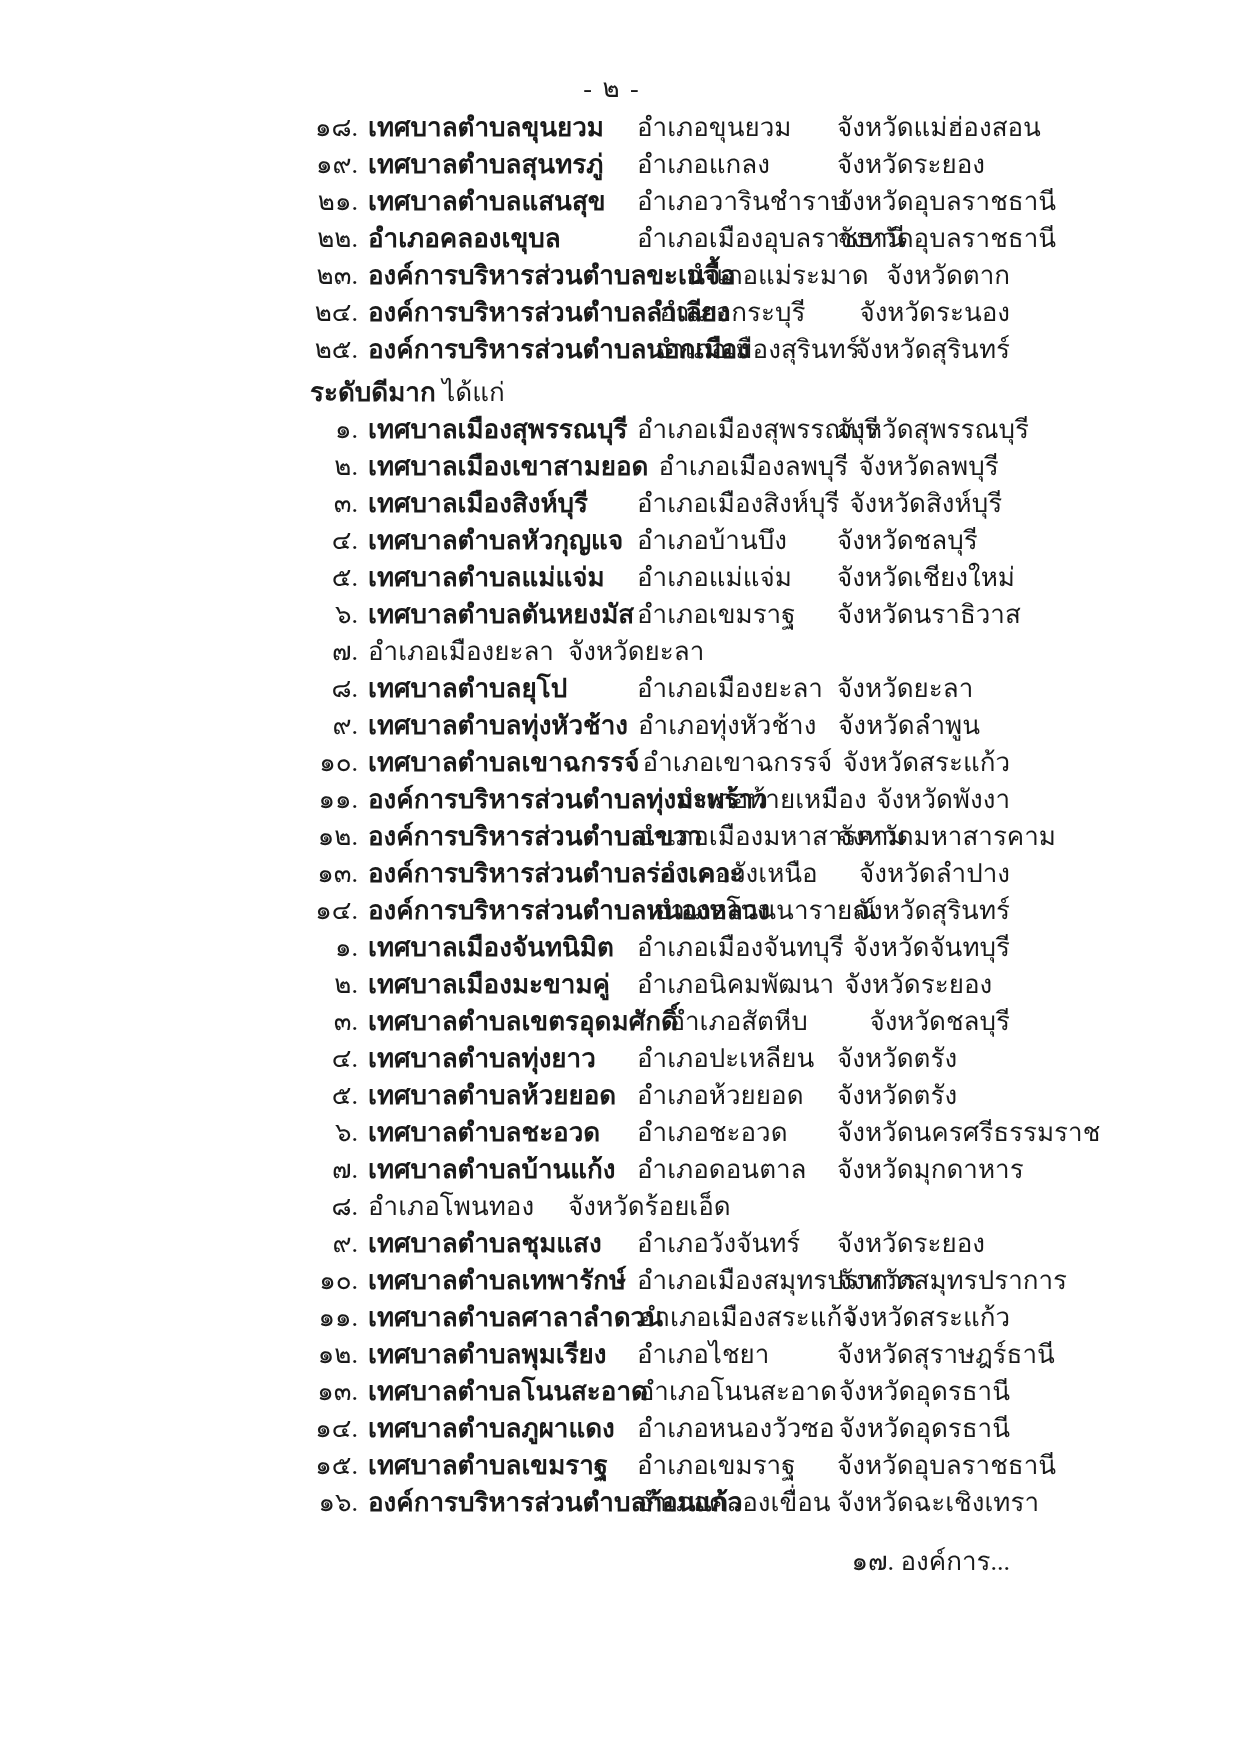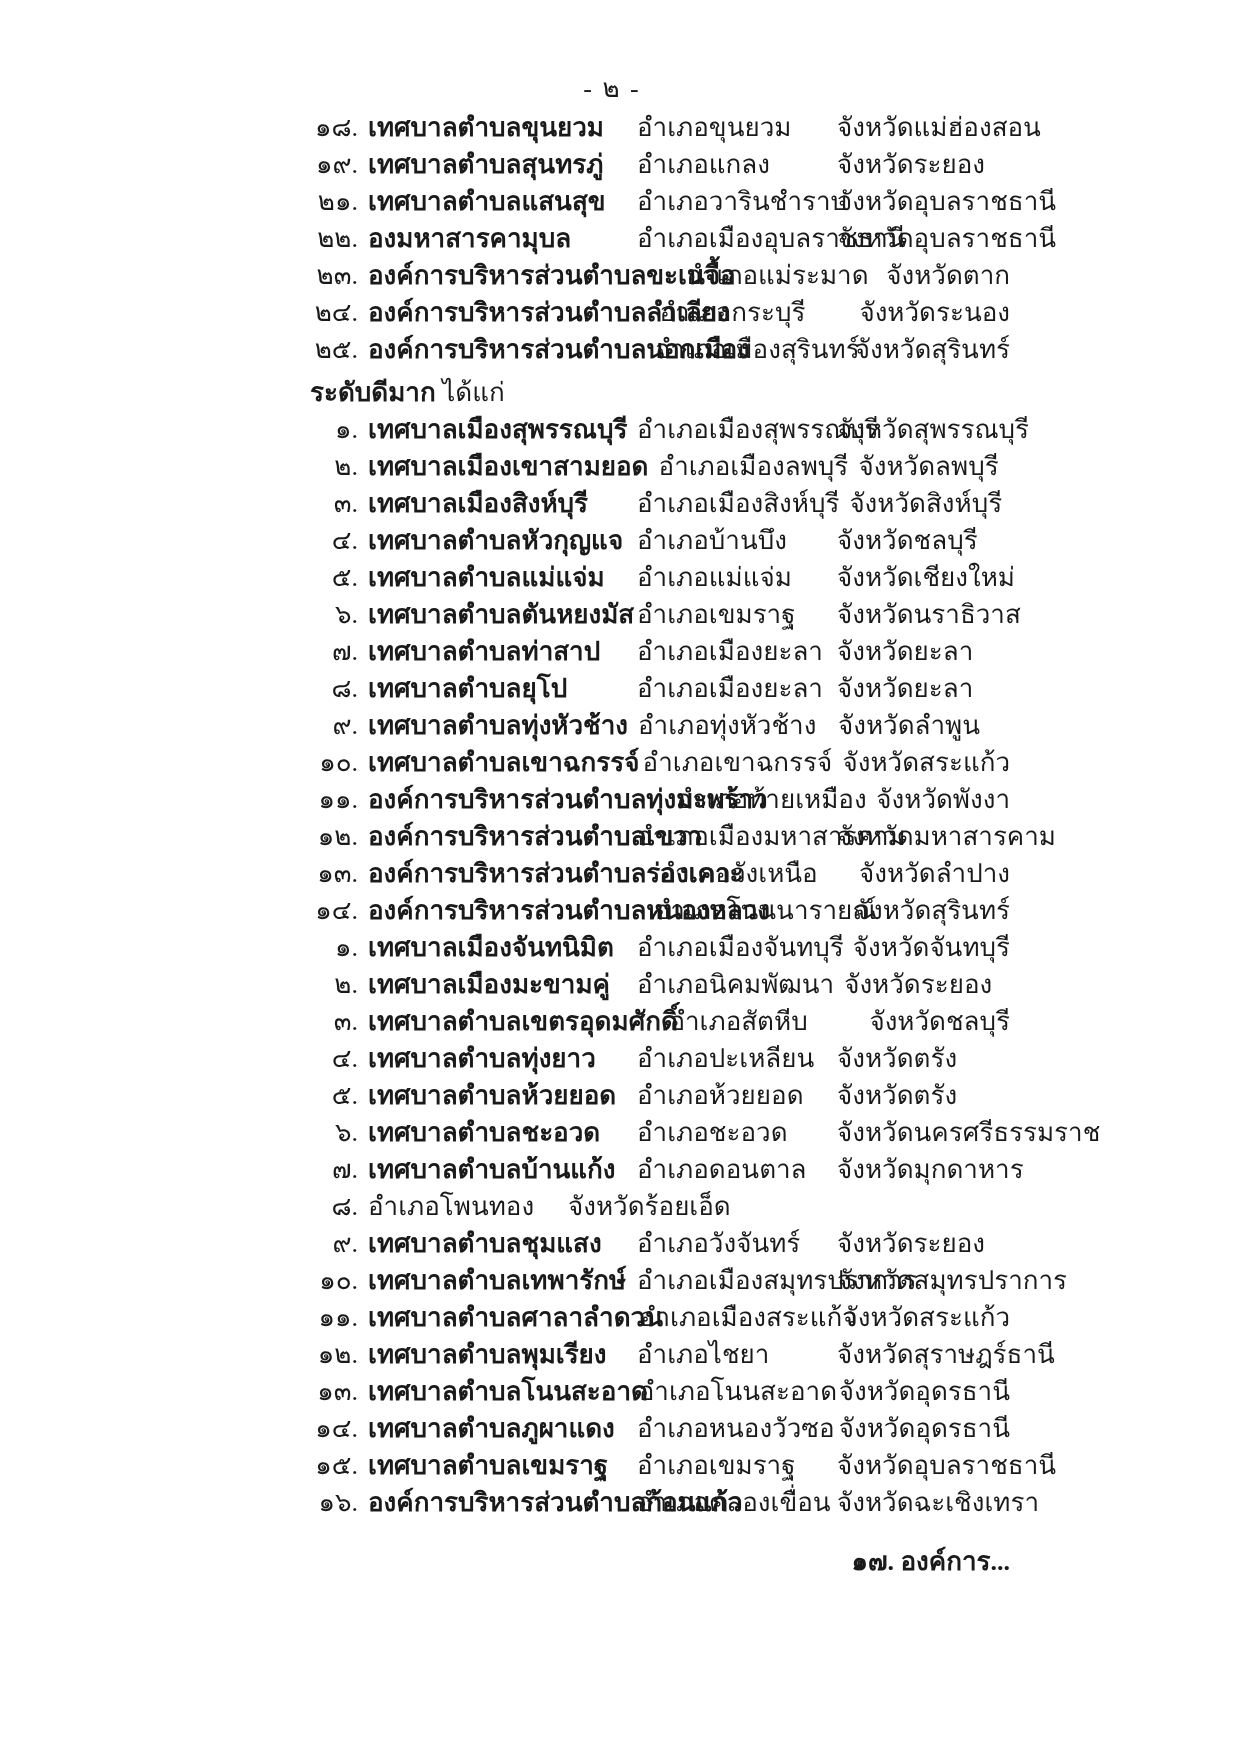--- a/index.html
+++ b/index.html
@@ -59,21 +59,20 @@
   .row .district {
     min-width: 190px;
     padding-right: 10px;
   }
   .row .province { flex: 0 0 auto; }
   .continuation {
     margin-top: 22px;
     text-align: right;
     font-size: 26px;
     line-height: 37px;
-    font-weight: bold;
   }
 </style>
 </head>
 <body>
 
 <div class="sheet">
   <div class="page-number">- ๒ -</div>
 
   <div class="content" id="content">
   <section>
@@ -96,21 +95,21 @@
 
   <div class="row">
     <span class="num">๒๑.</span>
     <span class="name">เทศบาลตำบลแสนสุข</span>
     <span class="district">อำเภอวารินชำราบ</span>
     <span class="province">จังหวัดอุบลราชธานี</span>
   </div>
 
   <div class="row">
     <span class="num">๒๒.</span>
-    <span class="name">องมหาสารคามุบล</span>
+    <span class="name">อำเภอคลองเขุบล</span>
     <span class="district">อำเภอเมืองอุบลราชธานี</span>
     <span class="province">จังหวัดอุบลราชธานี</span>
   </div>
 
   <div class="row">
     <span class="num">๒๓.</span>
     <span class="name">องค์การบริหารส่วนตำบลขะเนจื้อ</span>
     <span class="district">อำเภอแม่ระมาด</span>
     <span class="province">จังหวัดตาก</span>
   </div>
@@ -174,21 +173,20 @@
 
   <div class="row">
     <span class="num">๖.</span>
     <span class="name">เทศบาลตำบลตันหยงมัส</span>
     <span class="district">อำเภอเขมราฐ</span>
     <span class="province">จังหวัดนราธิวาส</span>
   </div>
 
   <div class="row">
     <span class="num">๗.</span>
-    <span class="name">เทศบาลตำบลท่าสาป</span>
     <span class="district">อำเภอเมืองยะลา</span>
     <span class="province">จังหวัดยะลา</span>
   </div>
 
   <div class="row">
     <span class="num">๘.</span>
     <span class="name">เทศบาลตำบลยุโป</span>
     <span class="district">อำเภอเมืองยะลา</span>
     <span class="province">จังหวัดยะลา</span>
   </div>

